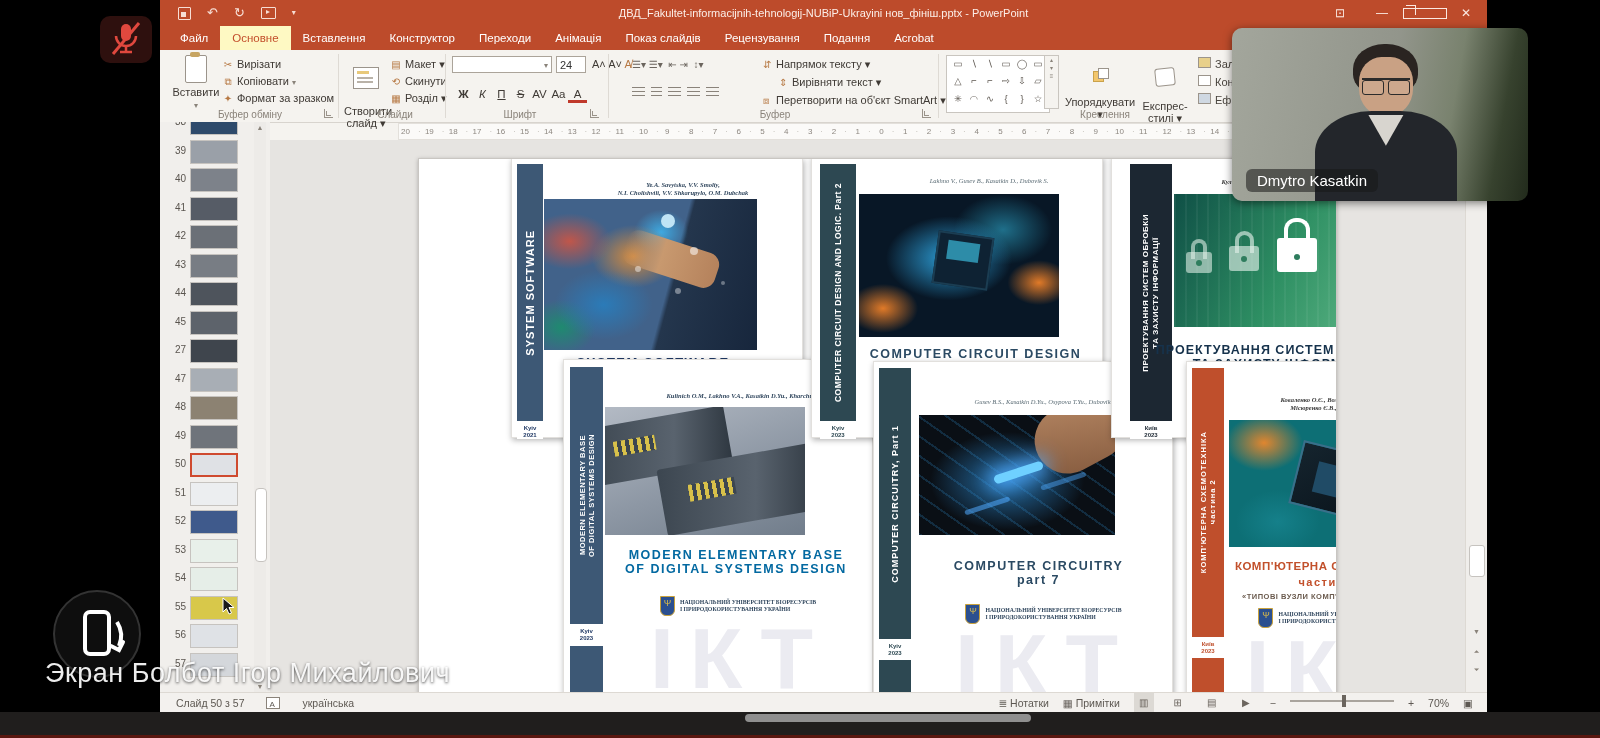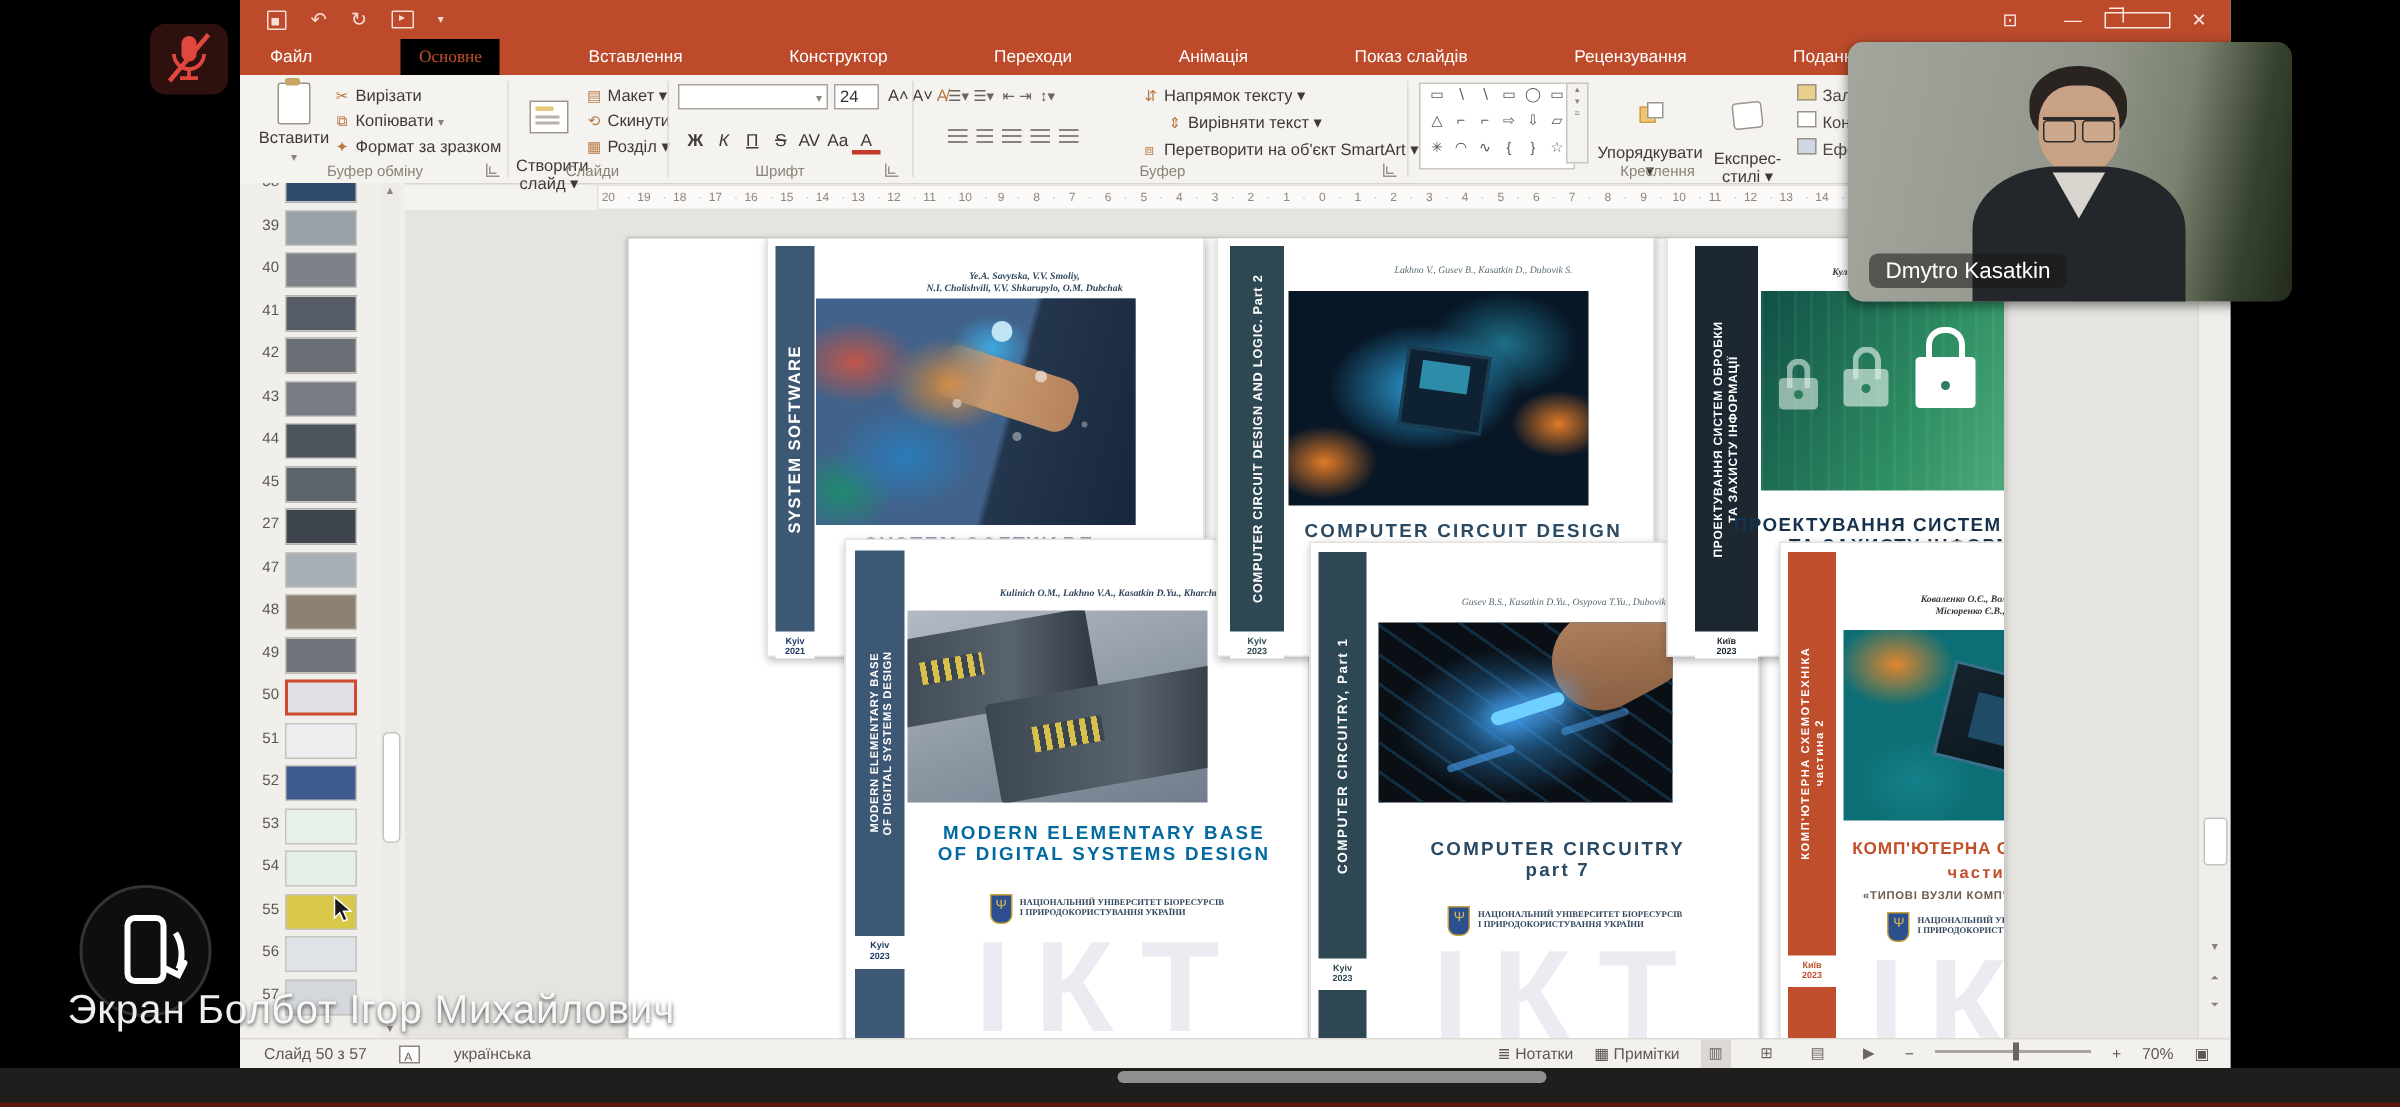--- a/index.html
+++ b/index.html
@@ -19,23 +19,23 @@
   .ico-play{width:13px;height:10px;border:1.5px solid #f7ded5;position:relative;border-radius:1px;}
   .ico-play::after{content:"";position:absolute;left:4px;top:2px;border-left:4px solid #f7ded5;border-top:2.5px solid transparent;border-bottom:2.5px solid transparent;}
   .wtitle{position:absolute;left:300px;right:300px;top:0;line-height:26px;text-align:center;color:#fceee8;font-size:11px;
           overflow:hidden;text-overflow:ellipsis;white-space:nowrap;}
   .winbtns{position:absolute;right:0;top:0;height:26px;display:flex;align-items:center;color:#fbe9e2;}
   .winbtns span{width:42px;text-align:center;font-size:12px;line-height:26px;}
   .ico-restore{display:inline-block;width:9px;height:9px;border:1px solid #fbe9e2;position:relative;vertical-align:middle;}
   .ico-restore::before{content:"";position:absolute;left:2px;top:-4px;width:9px;height:9px;border:1px solid #fbe9e2;border-bottom:none;border-left:none;}
 
   
-  .tabsrow{position:absolute;left:0;top:26px;width:100%;height:24px;background:#bd4b2b;display:flex;align-items:stretch;padding-left:8px;box-sizing:border-box;gap:47px;}
+  .tabsrow{position:absolute;left:0;top:26px;width:100%;height:24px;background:#bd4b2b;display:flex;align-items:stretch;padding-left:8px;box-sizing:border-box;}
   .tab{color:#fff;font-size:11.5px;line-height:24px;padding:0 12px;white-space:nowrap;}
-  .tab.active{background:#000000;color:#c34f2c;font-family:Liberation Serif, serif;}
+  .tab.active{background:#fef9c3;color:#c34f2c;}
   .tellme{display:flex;align-items:center;gap:6px;color:#f3c9ba;font-size:11.5px;padding-left:14px;white-space:nowrap;}
   .bulb{width:9px;height:9px;border:1.5px solid #f3c9ba;border-radius:50%;position:relative;}
   .bulb::after{content:"";position:absolute;left:2.5px;top:8px;width:2px;height:3px;background:#f3c9ba;}
 
   
   .ribbon{position:absolute;left:0;top:50px;width:100%;height:72px;background:#f5f3ef;border-bottom:1px solid #d8d4ce;font-size:11px;color:#3f3a35;}
   .grplabel{position:absolute;bottom:2px;font-size:10px;color:#8a837a;text-align:center;}
   .vsep{position:absolute;top:4px;bottom:4px;width:1px;background:#dedad4;}
   .bigbtn{position:absolute;text-align:center;color:#3f3a35;}
   .bigbtn .cap{font-size:11px;line-height:12px;}
@@ -206,20 +206,21 @@
   <div id="ppt">
 
     <div class="titlebar">
       <div class="qat">
         <span class="ico-save"></span>
         <span class="gl">↶</span>
         <span class="gl">↻</span>
         <span class="ico-play"></span>
         <span class="gl" style="font-size:8px;">▾</span>
       </div>
+      <div class="wtitle">ДВД_Fakultet-informacijnih-tehnologij-NUBiP-Ukrayini нов_фініш.pptx - PowerPoint</div>
       <div class="winbtns">
         <span>⊡</span>
         <span>—</span>
         <span><span class="ico-restore"></span></span>
         <span>✕</span>
       </div>
     </div>
 
     <div class="tabsrow">
       <span class="tab">Файл</span>

